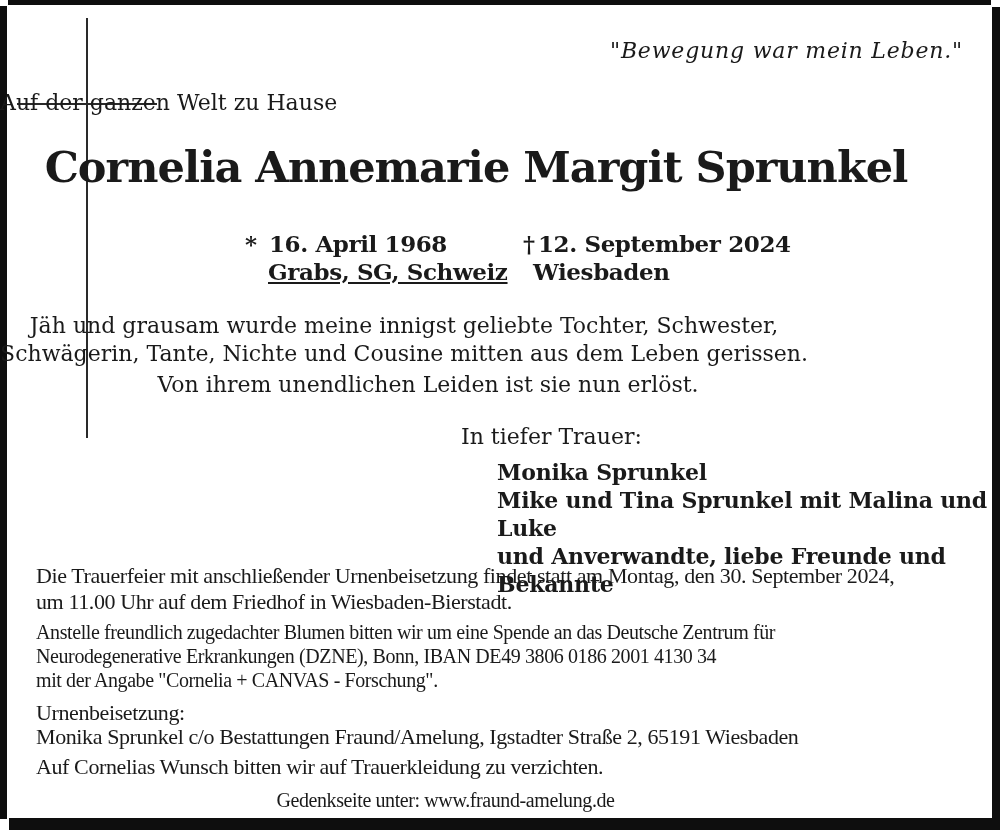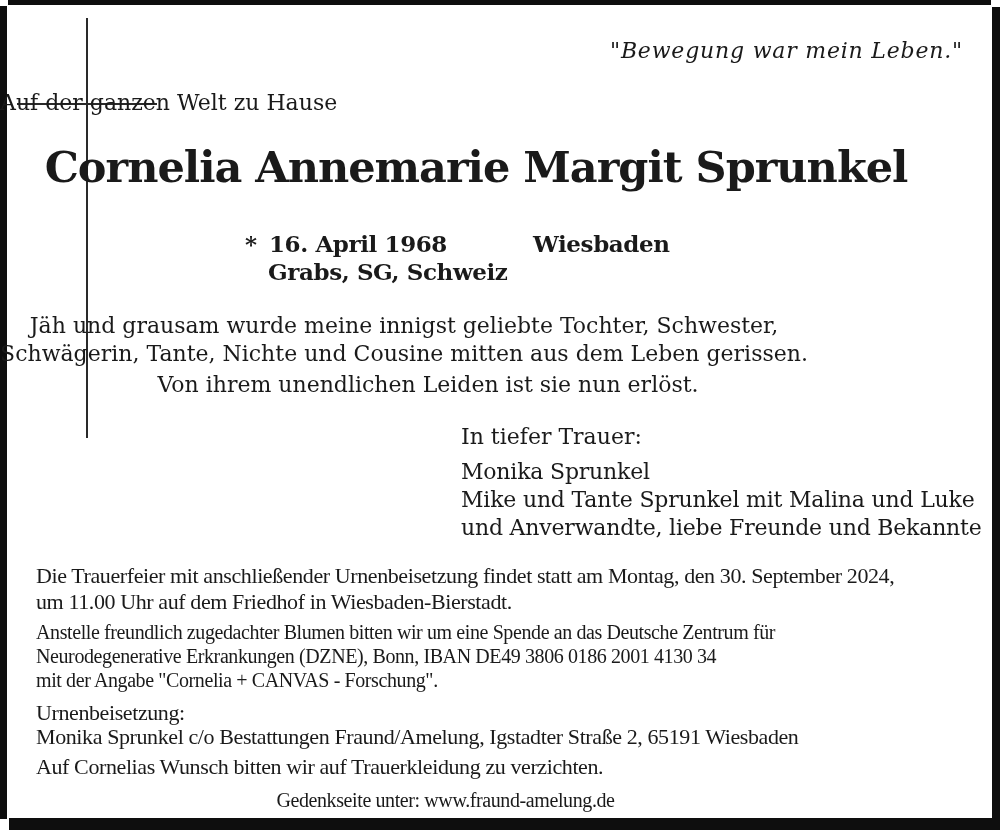--- a/index.html
+++ b/index.html
@@ -34,32 +34,32 @@
   .name {
     position: absolute; top: 142px; left: 0; width: 952px; margin: 0;
     text-align: center; font-size: 43px; font-weight: bold; letter-spacing: -1px;
   }
   .date-col { position: absolute; top: 230px; font-weight: bold; font-size: 23px; line-height: 28px; letter-spacing: -0.4px; }
   .date-col.birth { left: 245px; }
   .date-col.death { left: 523px; }
   .sym { display: inline-block; }
   .birth .sym { width: 24px; }
   .death .sym { width: 15px; }
-  .birth .place { padding-left: 23px; }
+  .birth .place { padding-left: 23px; text-decoration: underline; }
   .death .place { padding-left: 10px; }
 
   .eulogy {
     position: absolute; top: 312px; left: 0; width: 808px;
     text-align: center; font-size: 22px; line-height: 28px;
   }
   .eulogy .relief { margin-top: 3px; padding-left: 48px; }
 
   .mourning { position: absolute; left: 461px; top: 424px; font-size: 22px; }
   .mourning .intro { line-height: 26px; }
-  .mourning .names { margin-top: 8px; font-weight: normal; font-size: 22px; line-height: 28px; letter-spacing: -0.2px; }
+  .mourning .names { margin-top: 8px; font-weight: bold; font-size: 22px; line-height: 28px; letter-spacing: -0.2px; margin-left: 36px; }
 
   .narrow { font-family: "Liberation Serif", serif; letter-spacing: -0.4px; }
   .funeral   { position: absolute; left: 36px; top: 563px; font-size: 22px; line-height: 26px; }
   .donation  { position: absolute; left: 36px; top: 620px; font-size: 20px; line-height: 24px; }
   .condolence{ position: absolute; left: 36px; top: 701px; font-size: 22px; line-height: 24px; }
   .clothing  { position: absolute; left: 36px; top: 754px; font-size: 22px; font-family: Liberation Serif, serif; }
   .memorial  {
     position: absolute; top: 789px; left: 0; width: 891px;
     text-align: center; font-size: 20px;
   }
@@ -84,34 +84,35 @@
   <div class="subtitle">Auf der ganzen Welt zu Hause</div>
 
   <h1 class="name">Cornelia Annemarie Margit Sprunkel</h1>
 
   <div class="date-col birth">
     <div class="date-line"><span class="sym">*</span><span>16. April 1968</span></div>
     <div class="place">Grabs, SG, Schweiz</div>
   </div>
 
   <div class="date-col death">
+    <div class="date-line"><span class="sym">†</span><span>12. September 2024</span></div>
     <div class="place">Wiesbaden</div>
   </div>
 
   <div class="eulogy">
     <div>Jäh und grausam wurde meine innigst geliebte Tochter, Schwester,</div>
     <div>Schwägerin, Tante, Nichte und Cousine mitten aus dem Leben gerissen.</div>
     <div class="relief">Von ihrem unendlichen Leiden ist sie nun erlöst.</div>
   </div>
 
   <div class="mourning">
     <div class="intro">In tiefer Trauer:</div>
     <div class="names">
       <div>Monika Sprunkel</div>
-      <div>Mike und Tante Sprunkel mit Malina und Luke</div>
+      <div>Mike und Tina Sprunkel mit Malina und Luke</div>
       <div>und Anverwandte, liebe Freunde und Bekannte</div>
     </div>
   </div>
 
   <div class="funeral narrow">
     <div>Die Trauerfeier mit anschließender Urnenbeisetzung findet statt am Montag, den 30. September 2024,</div>
     <div>um 11.00 Uhr auf dem Friedhof in Wiesbaden-Bierstadt.</div>
   </div>
 
   <div class="donation narrow">

